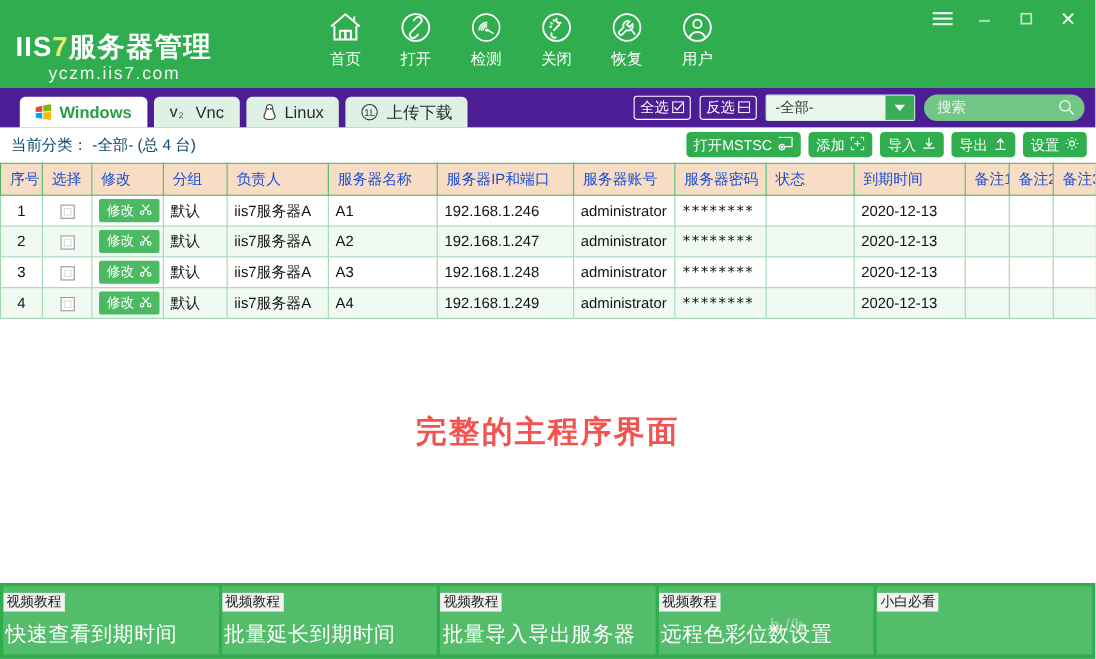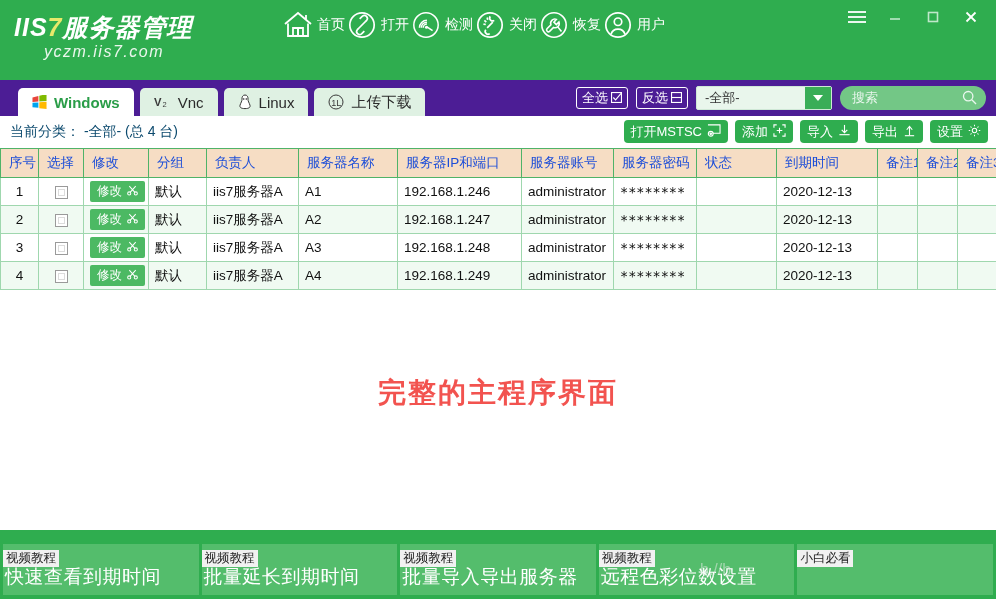--- a/index.html
+++ b/index.html
@@ -20,39 +20,39 @@
     position: absolute; right: 6px; top: 0; height: 34px;
     display: flex; align-items: center; gap: 0px;
   }
   .winbtn {
     width: 38px; height: 32px; display: flex; align-items: center; justify-content: center;
     color: #e8f7ec;
   }
   .winbtn svg { display: block; }
 
   .brand {
-    position: absolute; left: 14px; top: 12px; width: 240px; font-style: italic;
+    position: absolute; left: 14px; top: 28px; width: 240px;
   }
   .brand-line1 {
     font-size: 25px; font-weight: bold; color: #ffffff; letter-spacing: 1px;
     line-height: 30px; white-space: nowrap;
   }
   .brand-line1 .iis { color: #ffffff; }
   .brand-line1 .seven { color: #e8e96a; }
   .brand-line2 {
     font-size: 16px; color: #eaf6ec; letter-spacing: 1.5px; line-height: 20px;
     padding-left: 30px;
   }
 
   .navbar {
     position: absolute; left: 282px; top: 8px; height: 66px;
     display: flex; align-items: flex-start; gap: 0px;
   }
   .navitem {
-    width: 64px; display: flex; flex-direction: row; align-items: center; gap: 3px;
+    width: 64px; display: flex; flex-direction: column; align-items: center; gap: 3px;
     cursor: pointer;
   }
   .navitem .icon { height: 34px; display: flex; align-items: center; justify-content: center; }
   .navitem .label { font-size: 14px; color: #ffffff; }
 
   
   .tabstrip {
     position: absolute; left: 0; top: 80px; width: 996px; height: 36px;
     background: #4c1d95;
   }
@@ -136,21 +136,21 @@
 
   
   .centerlabel {
     position: absolute; left: 0; top: 374px; width: 996px; text-align: center;
     font-size: 28px; font-weight: bold; color: #f2534f; letter-spacing: 2px;
   }
 
   
   .banners {
     position: absolute; left: 0; bottom: 0; width: 996px; height: 69px;
-    background: #2fad4f; padding: 14px 3px 4px 3px; display: flex; gap: 3px;
+    background: #2fad4f; padding: 3px 3px 4px 3px; display: flex; gap: 3px;
   }
   .banner {
     position: relative; flex: 1 1 0; background: #54bd6c; overflow: hidden;
     display: flex; flex-direction: column; justify-content: flex-end; cursor: pointer;
   }
   .banner .tag {
     position: absolute; left: 0; top: 6px; background: #f1f1f1; color: #222;
     font-size: 12.5px; padding: 0px 3px; line-height: 17px; white-space: nowrap;
   }
   .banner .btitle {

